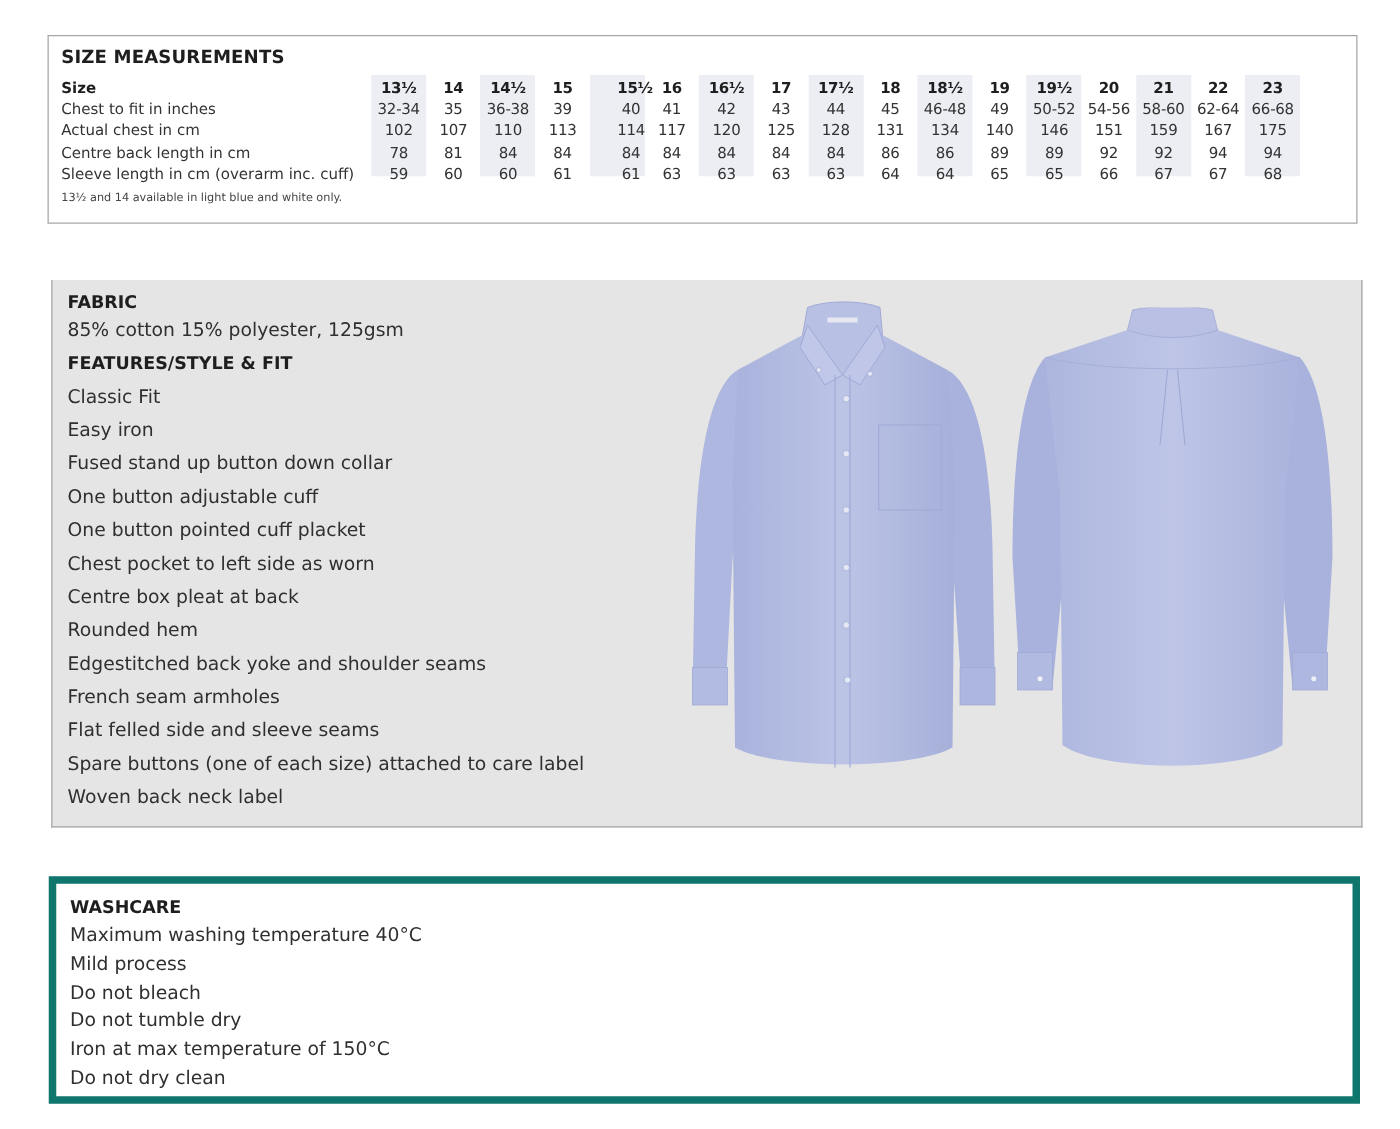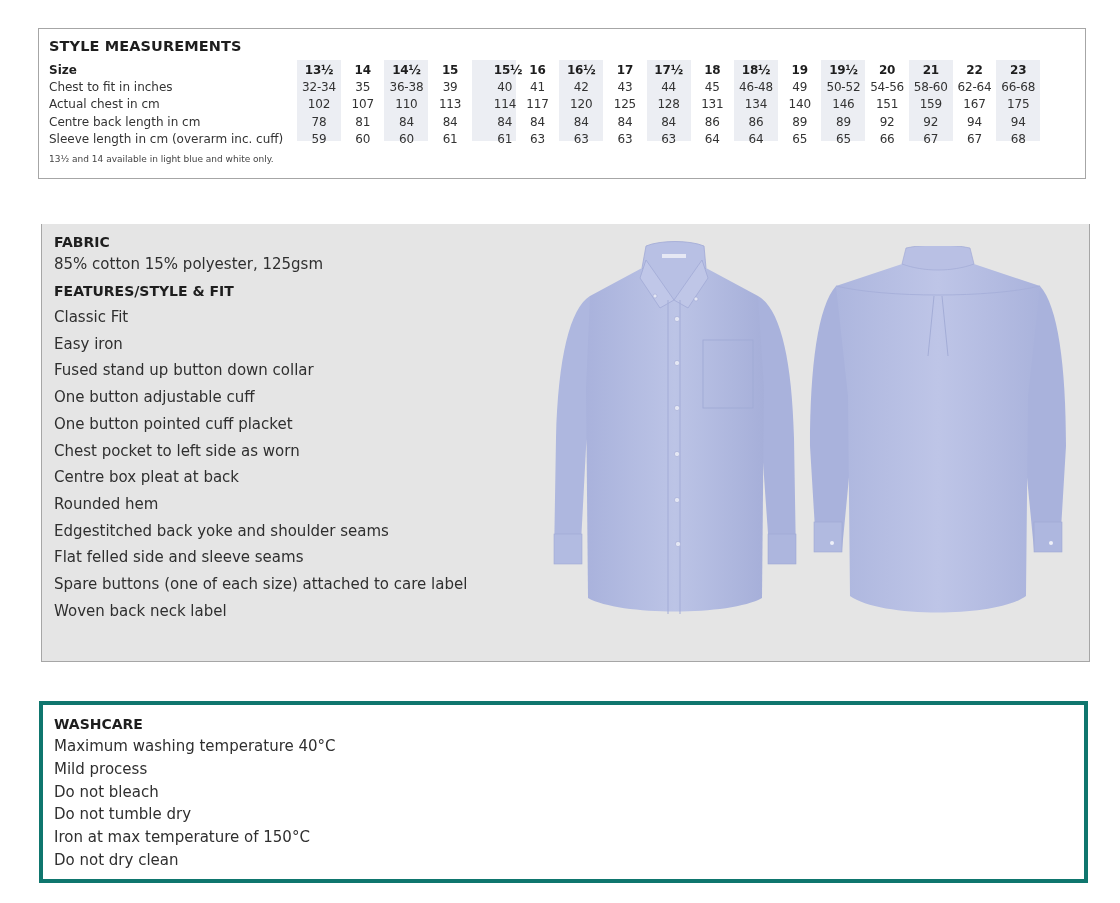--- a/index.html
+++ b/index.html
@@ -42,31 +42,31 @@
   .feature-item { font-size: 15px; color: #2f2f2f; line-height: 26.7px; white-space: nowrap; }
   .features-heading { margin-bottom: 2px; line-height: 22px; }
 
   .shirt { position: absolute; }
   .shirt-front { left: 508px; top: 14px; width: 248px; height: 380px; }
   .shirt-back { left: 764px; top: 22px; width: 264px; height: 372px; }
 
   
   .wash-box {
     position: absolute; left: 39px; top: 701px; width: 1049px; height: 182px;
-    border: 4px solid #0f766e; background: #fff;
+    border: 6px solid #0f766e; background: #fff;
   }
   .wash-text { position: absolute; left: 11px; top: 8px; }
   .wash-item { font-size: 15px; color: #2f2f2f; line-height: 22.8px; white-space: nowrap; }
   .wash-heading { font-size: 14px; font-weight: bold; color: #1e1e1e; line-height: 22px; }
 </style>
 </head>
 <body>
 
 <section class="size-box">
-  <h2 class="size-title">STYLE MEASUREMENTS</h2>
+  <h2 class="size-title">SIZE MEASUREMENTS</h2>
   <div class="size-table">
     <div class="row-labels">
       <div class="row-label bold">Size</div>
       <div class="row-label">Chest to fit in inches</div>
       <div class="row-label">Actual chest in cm</div>
       <div class="row-label">Centre back length in cm</div>
       <div class="row-label">Sleeve length in cm (overarm inc. cuff)</div>
     </div>
     <div id="size-columns">
         <div class="size-col shaded" style="left: 258px;">
@@ -201,20 +201,21 @@
     <div id="feature-list">
         <div class="feature-item">Classic Fit</div>
         <div class="feature-item">Easy iron</div>
         <div class="feature-item">Fused stand up button down collar</div>
         <div class="feature-item">One button adjustable cuff</div>
         <div class="feature-item">One button pointed cuff placket</div>
         <div class="feature-item">Chest pocket to left side as worn</div>
         <div class="feature-item">Centre box pleat at back</div>
         <div class="feature-item">Rounded hem</div>
         <div class="feature-item">Edgestitched back yoke and shoulder seams</div>
+        <div class="feature-item">French seam armholes</div>
         <div class="feature-item">Flat felled side and sleeve seams</div>
         <div class="feature-item">Spare buttons (one of each size) attached to care label</div>
         <div class="feature-item">Woven back neck label</div>
       </div>
   </div>
 
   <svg class="shirt shirt-front" viewBox="0 0 248 380">
     <defs>
       <linearGradient id="fg" x1="0" y1="0" x2="1" y2="0">
         <stop offset="0" stop-color="#a9b2dc"></stop>

